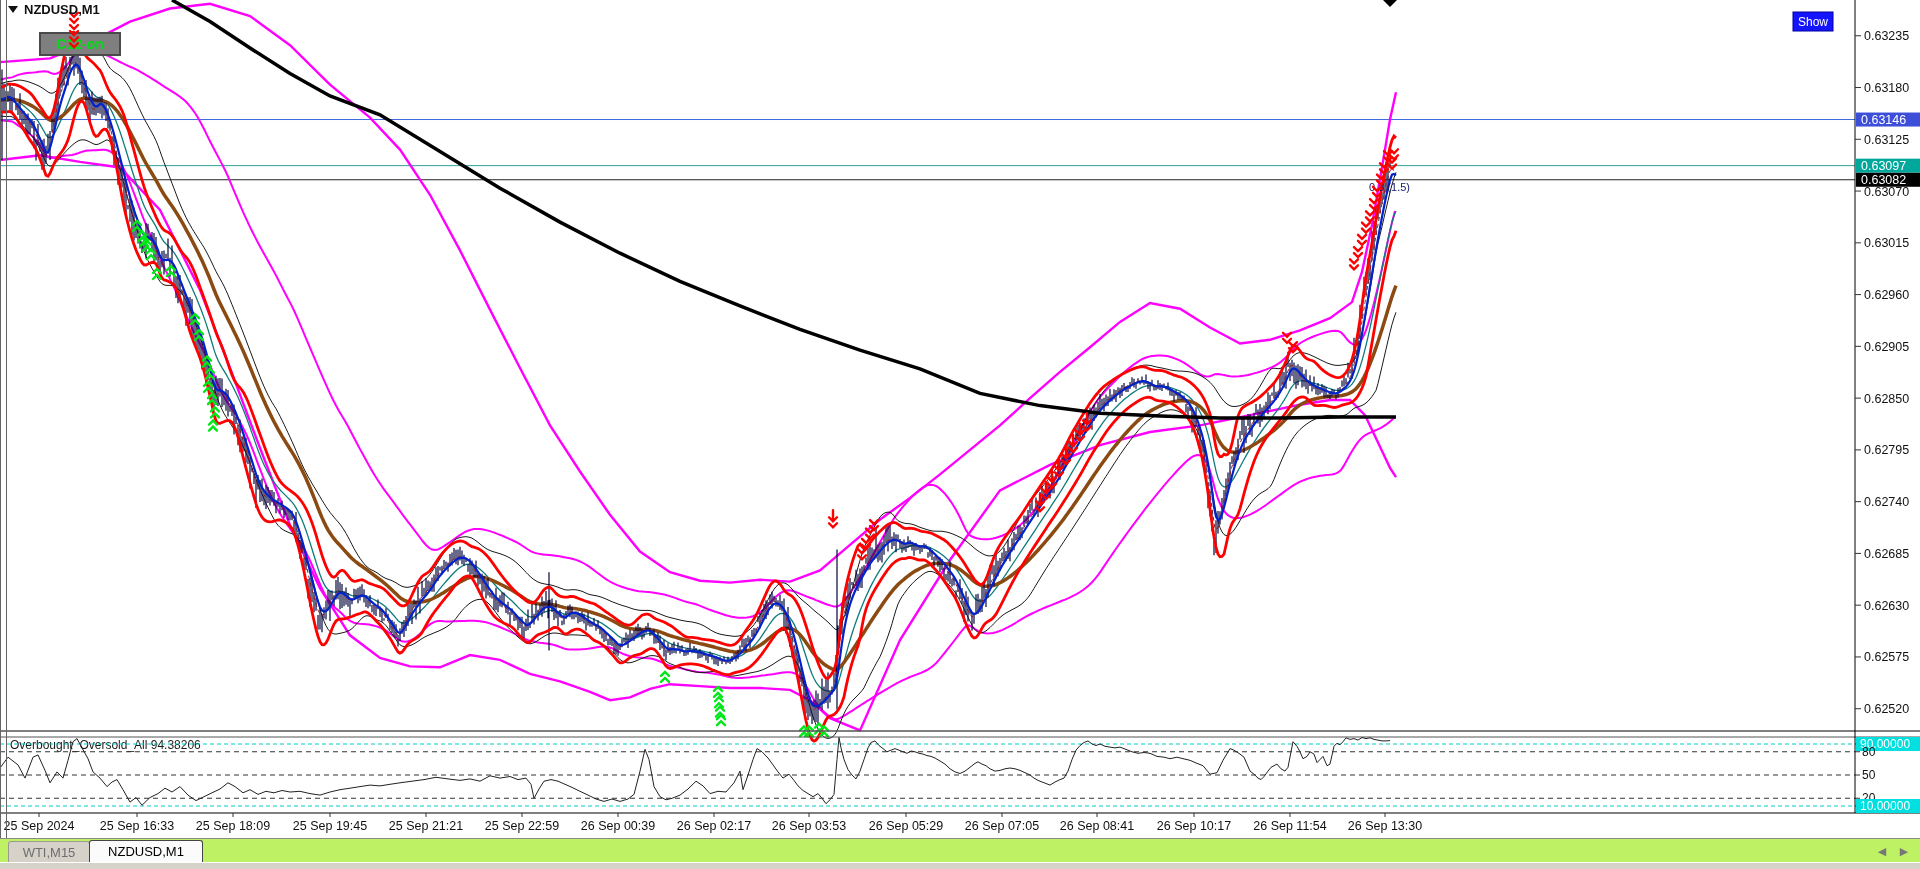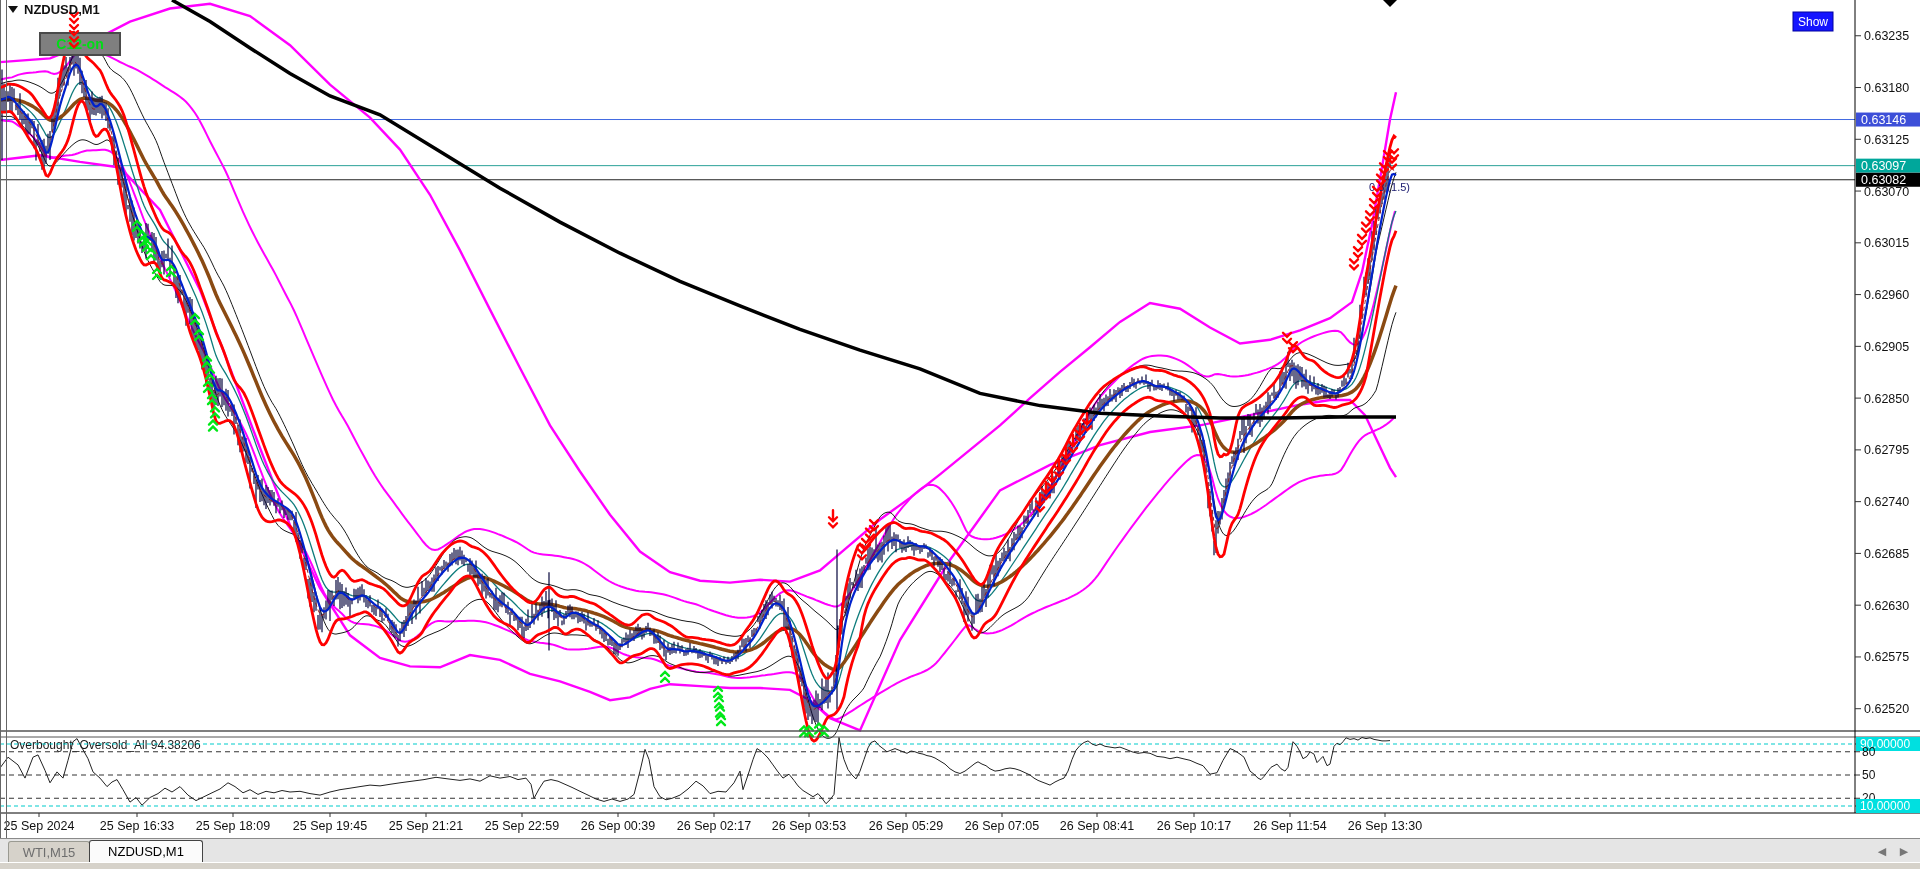--- a/index.html
+++ b/index.html
@@ -1,18 +1,18 @@
 <!DOCTYPE html>
 <html><head>
 <meta charset="utf-8">
 <style>
   html,body{margin:0;padding:0;}
   .root{position:relative;width:1920px;height:869px;background:#ffffff;overflow:hidden;font-family:"Liberation Sans",sans-serif;}
   svg{position:absolute;top:0;left:0;}
-  .tabbar{position:absolute;left:0;top:838px;width:1920px;height:24px;background:#e5e5e5;border-top:1px solid #8a8a8a;box-sizing:border-box;padding-left:32px;}
+  .tabbar{position:absolute;left:0;top:838px;width:1920px;height:24px;background:#bef264;border-top:1px solid #8a8a8a;box-sizing:border-box;padding-left:32px;}
   .tab{position:absolute;top:2px;height:21px;line-height:21px;text-align:center;font-size:13px;border:1px solid #9a9a92;border-bottom:none;border-radius:3px 3px 0 0;}
   .tab.inactive{left:8px;width:80px;color:#6e6e6e;background:#d6d2ca;}
   .tab.active{left:89px;width:112px;color:#000;background:#fbfbfb;border:1px solid #444;border-bottom:none;top:1px;height:22px;line-height:22px;}
   .navarr{position:absolute;top:5px;width:14px;height:14px;color:#777;font-size:11px;line-height:14px;text-align:center;}
   .statusbar{position:absolute;left:0;top:862px;width:1920px;height:7px;background:#d6d2ca;border-top:1px solid #fff;box-sizing:border-box;}
 </style>
 </head>
 <body>
 
 <div class="root">

